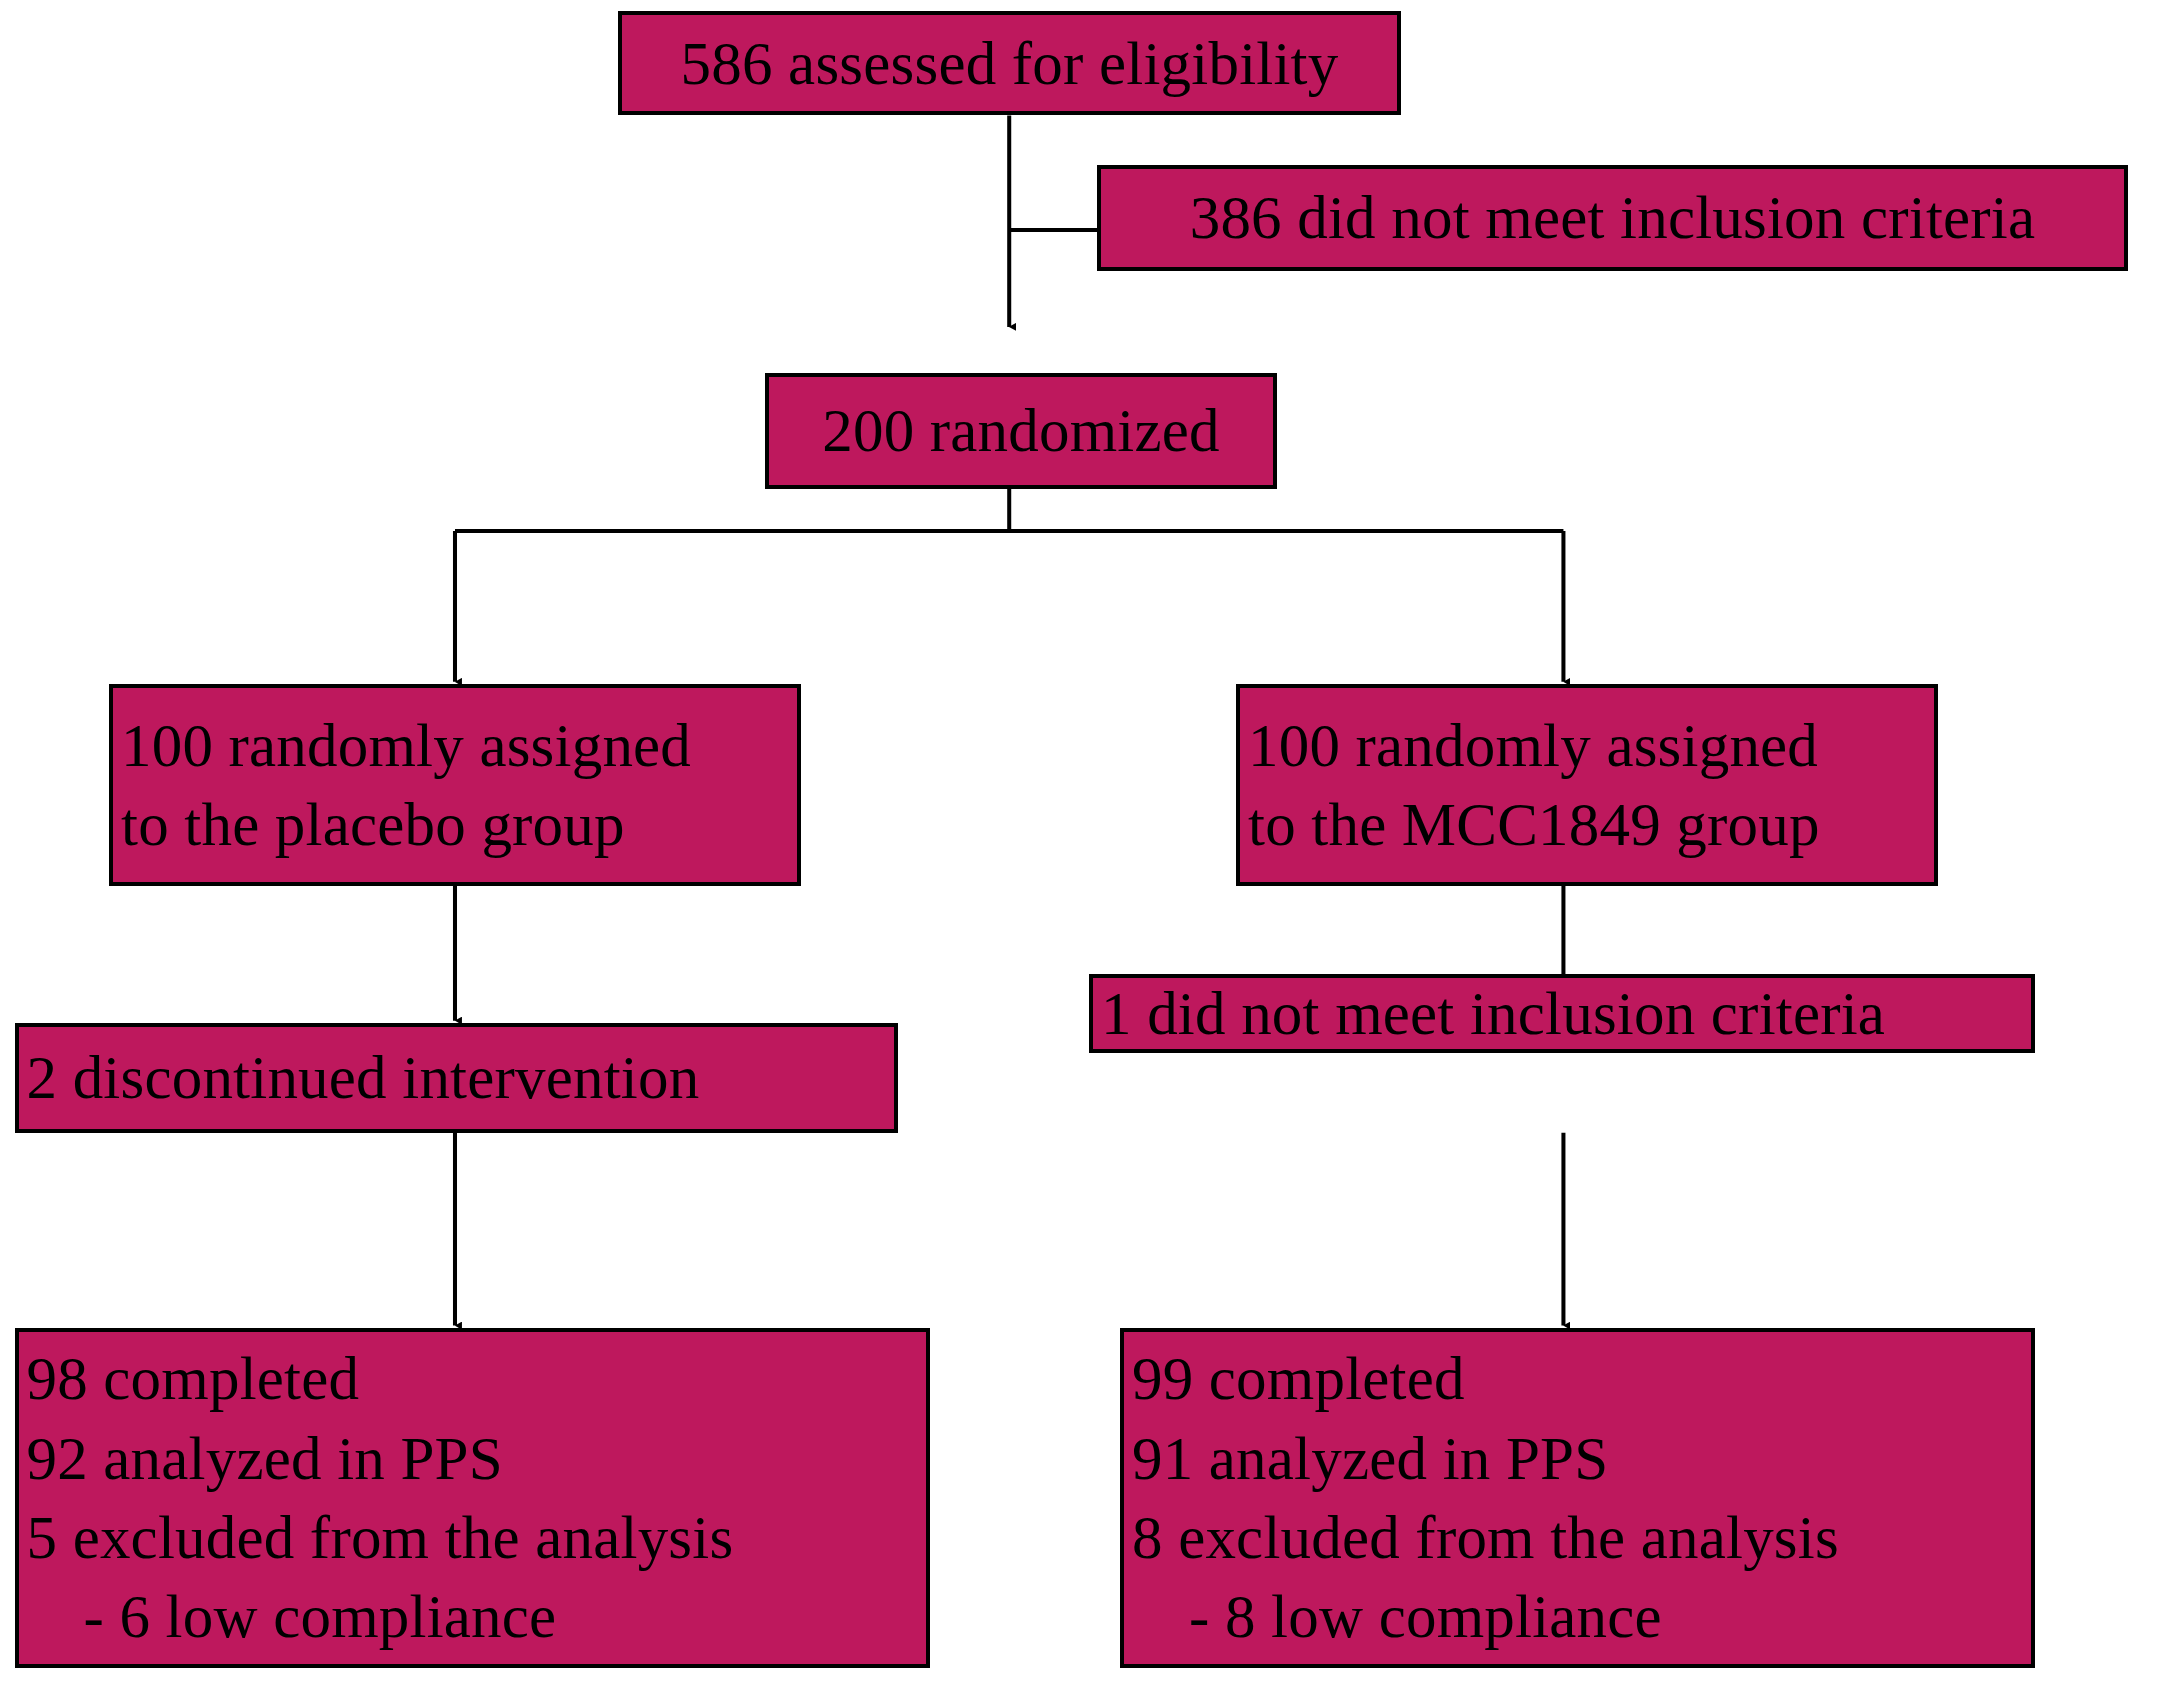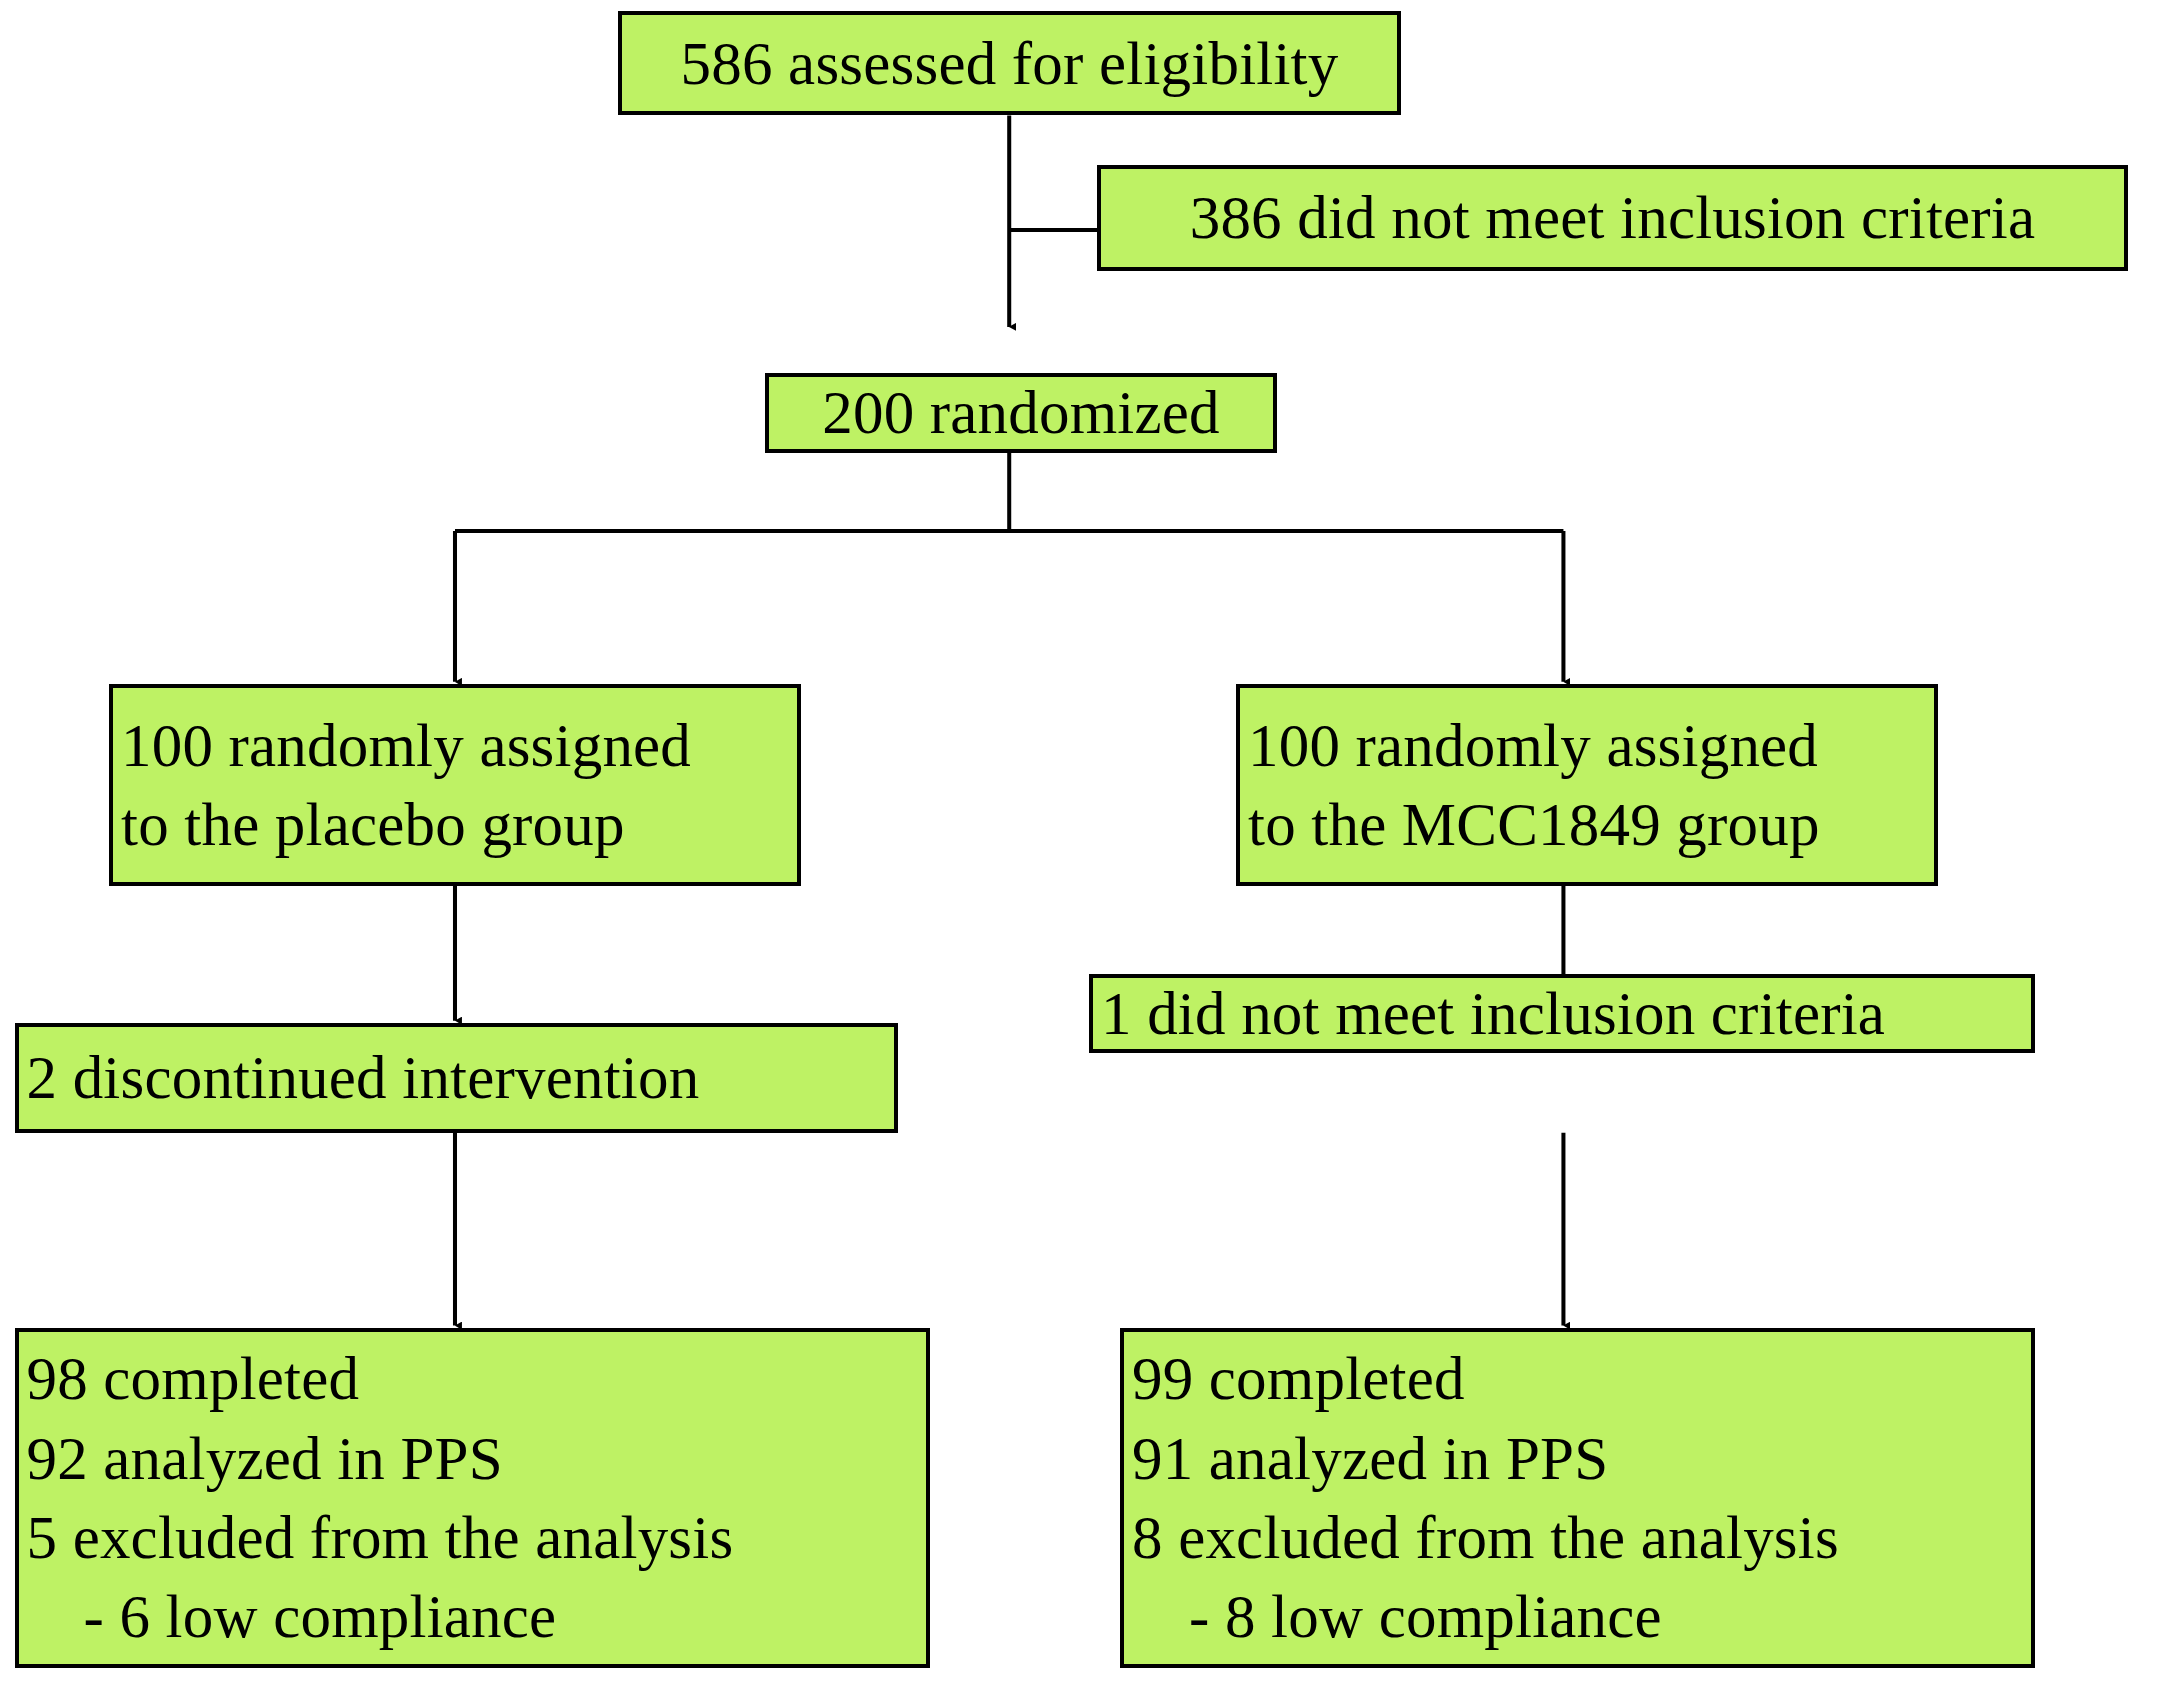--- a/index.html
+++ b/index.html
@@ -20,21 +20,21 @@
     left: 0;
     top: 0;
     width: 2183px;
     height: 1688px;
     pointer-events: none;
   }
   .node {
     position: absolute;
     box-sizing: border-box;
     border: 4px solid #000000;
-    background: #bef264;
+    background: #be185d;
     display: flex;
     flex-direction: column;
     justify-content: center;
     color: #000000;
     font-size: 61px;
     line-height: 1.30;
     letter-spacing: 0.2px;
   }
   .node .line {
     white-space: pre;
@@ -83,21 +83,21 @@
   </svg>
 
   <div class="node center-text pad-center" style="left:618px; top:11.3px; width:783px; height:104px;">
     <div class="line">586 assessed for eligibility</div>
   </div>
 
   <div class="node center-text pad-center" style="left:1097px; top:165px; width:1031px; height:106px;">
     <div class="line">386 did not meet inclusion criteria</div>
   </div>
 
-  <div class="node center-text pad-center" style="left:765px; top:373px; width:512px; height:80px;">
+  <div class="node center-text pad-center" style="left:765px; top:373px; width:512px; height:116px;">
     <div class="line">200 randomized</div>
   </div>
 
   <div class="node left-text pad-left" style="left:109px; top:684px; width:692px; height:202px;">
     <div class="line">100 randomly assigned</div>
     <div class="line">to the placebo group</div>
   </div>
 
   <div class="node left-text pad-left" style="left:1236px; top:684px; width:702px; height:202px;">
     <div class="line">100 randomly assigned</div>

